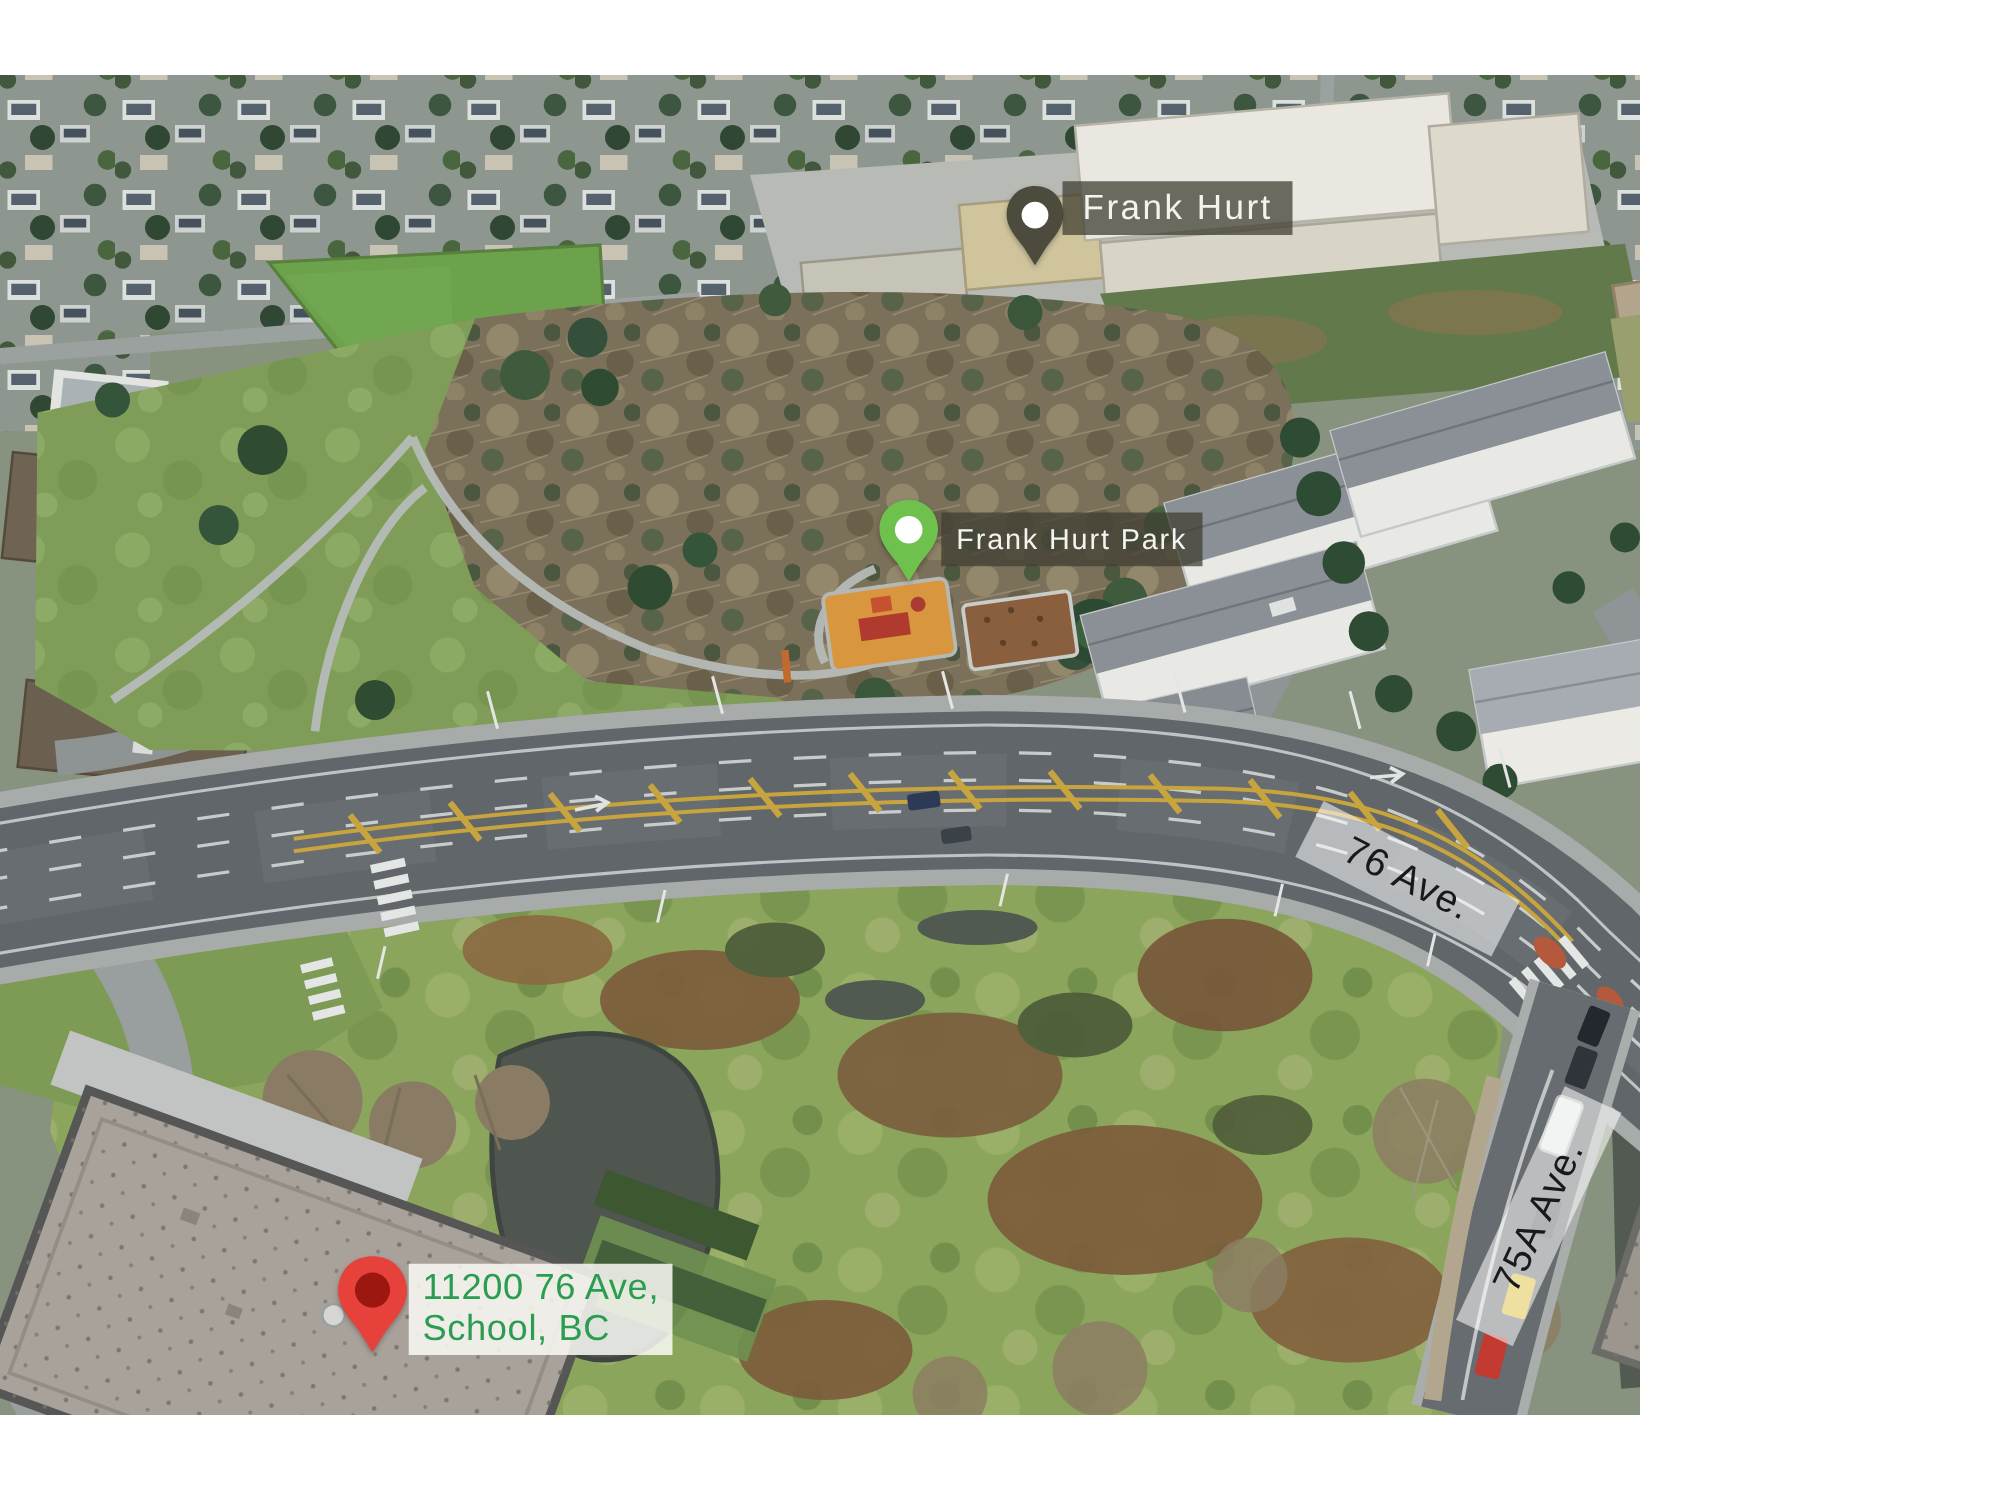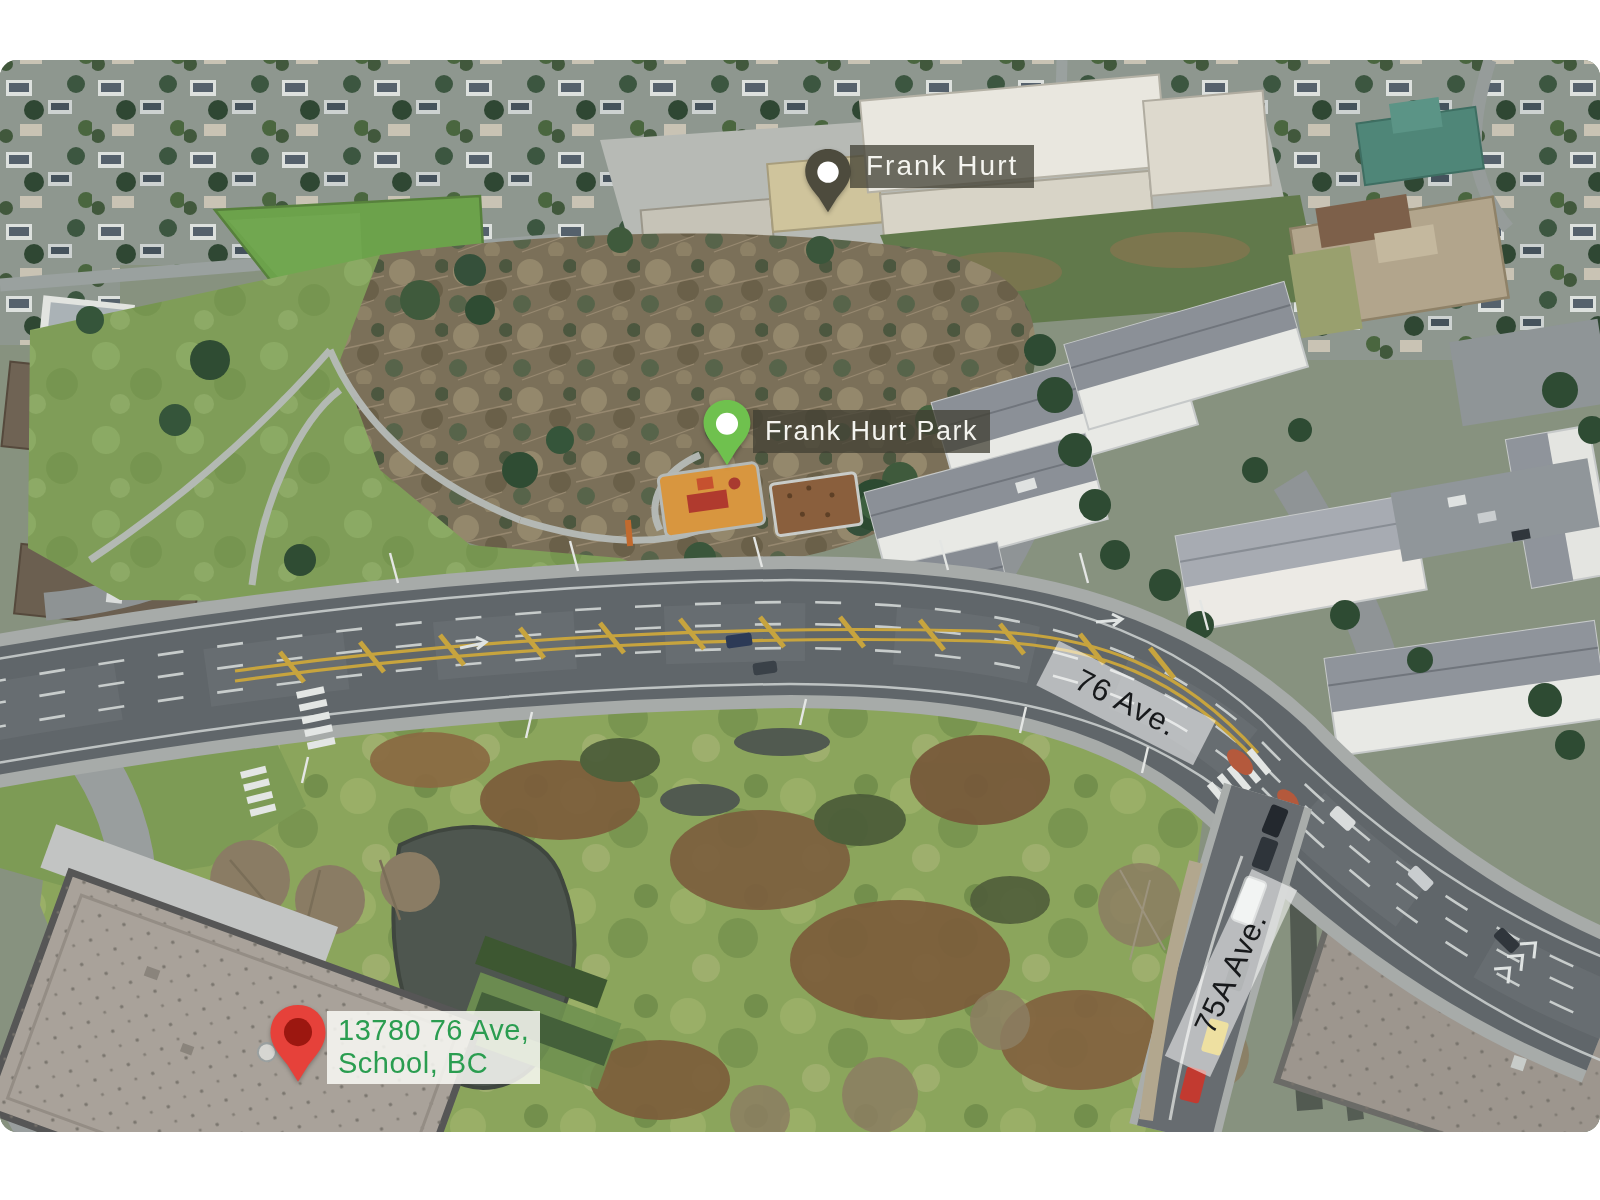--- a/index.html
+++ b/index.html
@@ -1,41 +1,41 @@
 <!DOCTYPE html>
 <html style="--pin-school: #4d4b3d; --pin-park: #6fc14e; --pin-property: #e6413a; --pin-property-dot: #9c1710; --pin-dot-white: #ffffff; --label-dark-bg: rgba(64,62,50,0.74); --label-dark-text: #f4f4ef; --address-bg: rgba(250,250,246,0.85); --address-text: #2a9d50; --street-band-bg: rgba(255,255,255,0.55); --street-text: #17191b;"><head>
 <meta charset="utf-8">
 <style>
   html,body{margin:0;padding:0;}
   body{
     width:1600px;height:1200px;background:#ffffff;overflow:hidden;position:relative;
     font-family:"Liberation Sans",sans-serif;
   }
   .photo{
-    position:absolute;left:0;top:60px;width:1600px;height:1072px;
-    overflow:hidden;background:#87927f;border-radius:17px;
+    position:absolute;left:0;top:60px;width:1312px;height:1072px;
+    overflow:hidden;background:#87927f;
   }
   .photo svg.scene{position:absolute;left:0;top:0;width:1600px;height:1072px;}
 
   
   .pin{position:absolute;}
   .pin svg{display:block;width:100%;height:100%;filter:drop-shadow(0 2px 2px rgba(0,0,0,0.28));}
   .pin-school-body{fill:var(--pin-school);}
   .pin-park-body{fill:var(--pin-park);}
   .pin-property-body{fill:var(--pin-property);}
   .pin-dot-white{fill:var(--pin-dot-white);}
   .pin-dot-dark{fill:var(--pin-property-dot);}
 
   
   .map-label{position:absolute;white-space:nowrap;width:max-content;}
   .label-dark{
     background:var(--label-dark-bg);color:var(--label-dark-text);
     font-size:28px;line-height:34px;letter-spacing:2px;padding:4px 16px 5px;
   }
-  .label-park{font-size:27px;line-height:43px;letter-spacing:1.5px;padding:0 12px;}
+  .label-park{font-size:23px;line-height:43px;letter-spacing:1.5px;padding:0 12px;}
   .label-address{
     background:var(--address-bg);color:var(--address-text);
     font-size:29px;line-height:33px;letter-spacing:0.5px;padding:3px 11px 4px;font-weight:400;
   }
   .street-band{
     position:absolute;background:var(--street-band-bg);color:var(--street-text);
     font-size:31px;display:flex;align-items:center;justify-content:center;letter-spacing:1px;
   }
   .band-76{left:1038px;top:618px;width:176px;height:50px;transform:rotate(27deg);}
   .band-75a{left:1128px;top:888px;width:206px;height:50px;transform:rotate(-65deg);}
@@ -444,21 +444,21 @@
     <span>Frank Hurt Park</span>
   </div>
 
   <div class="pin" style="left:267px;top:944px;width:62px;height:80px;">
     <svg viewBox="0 0 56 74">
         <path class="pin-body pin-property-body" d="M28 1 C13 1 2.5 12 2.5 26.5 C2.5 38 11 47 18 56 L28 72 L38 56 C45 47 53.5 38 53.5 26.5 C53.5 12 43 1 28 1 Z"></path>
         <circle class="pin-dot-dark" cx="28" cy="26" r="13"></circle>
       </svg>
   </div>
   <div class="map-label label-address" style="left:327px;top:951px;">
-    <div>13780 76 Ave,</div>
+    <div>11200 76 Ave,</div>
     <div>School, BC</div>
   </div>
 
   <div class="street-band band-76">
     <span>76 Ave.</span>
   </div>
   <div class="street-band band-75a">
     <span>75A Ave.</span>
   </div>
 

